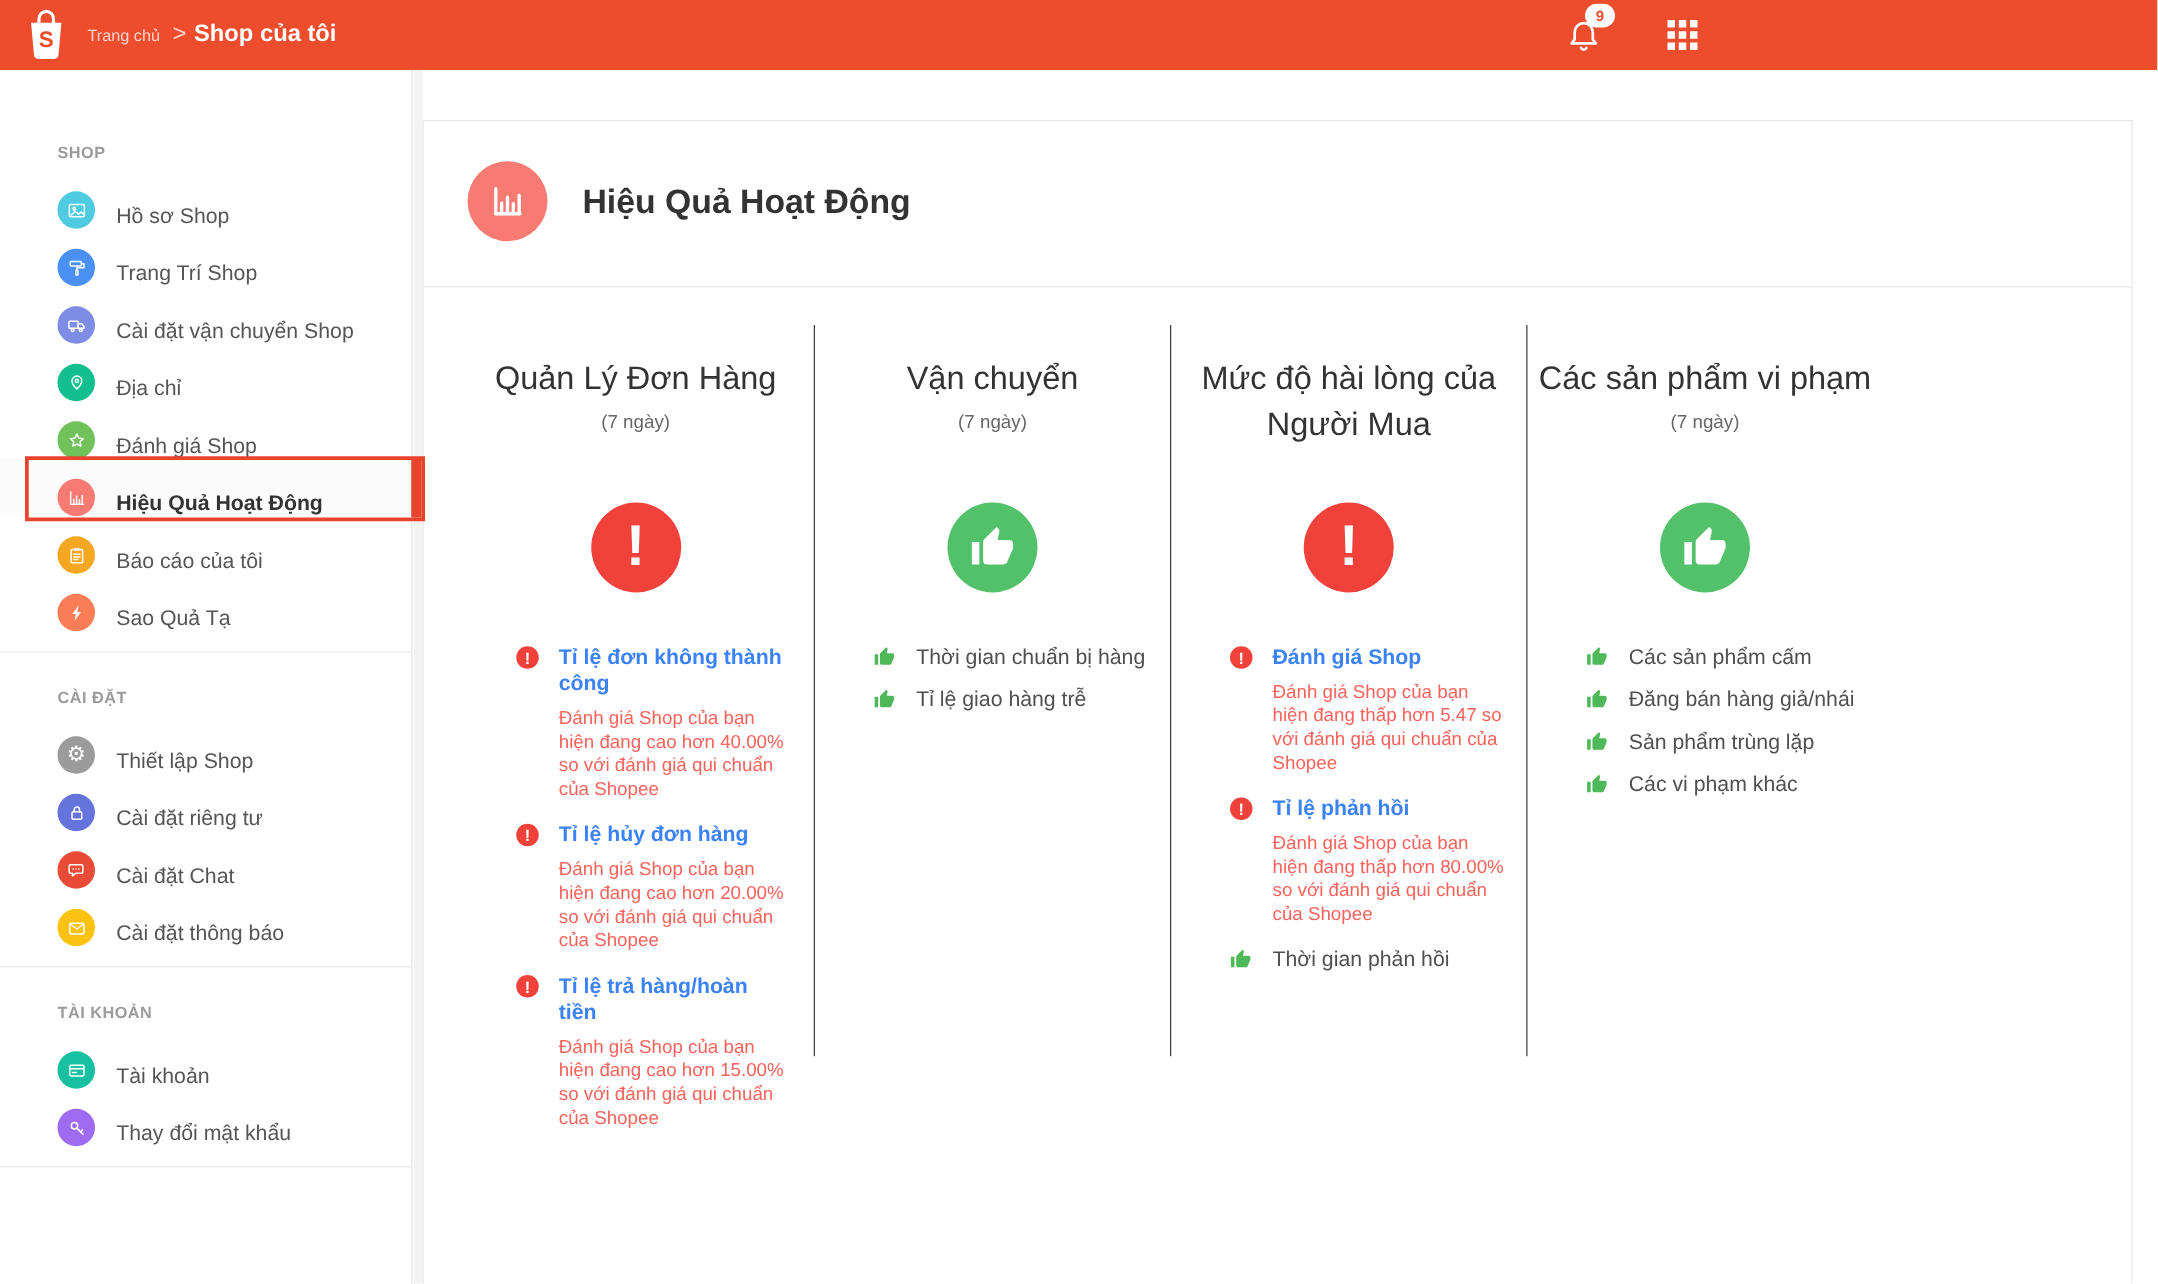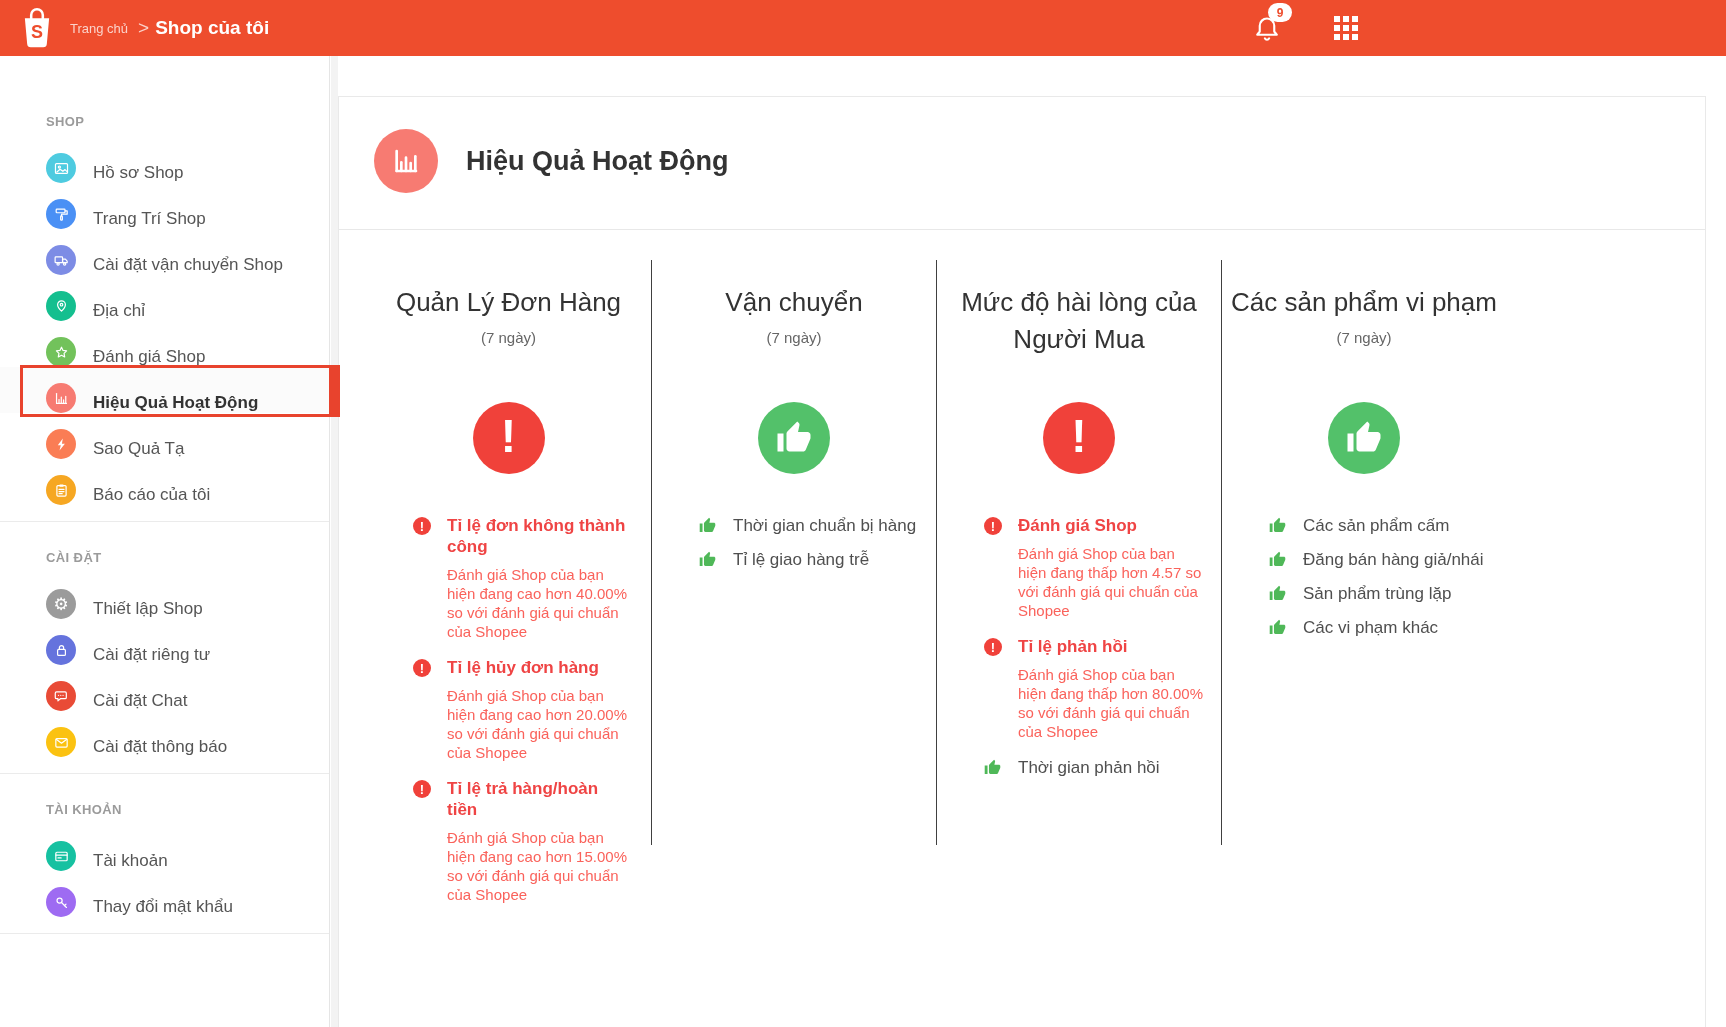--- a/index.html
+++ b/index.html
@@ -66,21 +66,21 @@
                 width:72px; height:72px; border-radius:50%;
                 display:flex; align-items:center; justify-content:center; }
   .big-circle.warning { background:#f0413a; }
   .big-circle.good { background:#53c16a; }
   .big-ex { color:#fff; font-size:46px; font-weight:bold; line-height:1; padding-bottom:4px; }
   .big-circle svg { width:36px; height:36px; fill:#fff; }
 
   .col-items { position:absolute; top:255px; left:47px; right:12px; text-align:left; }
   .perf-item { position:relative; padding-left:34px; margin-bottom:13px; }
   .pi-title { font-size:17px; line-height:21px; max-width:185px; }
-  .perf-item.warning .pi-title { color:#ef4444; font-weight:bold; }
+  .perf-item.warning .pi-title { color:#3b82f6; font-weight:bold; }
   .perf-item.good .pi-title { color:#4f4f4f; }
   .pi-desc { font-size:15px; line-height:19px; color:#fa625b; max-width:185px; margin:8px 0 16px; }
   .warn-dot { position:absolute; left:0; top:2px; width:18px; height:18px; border-radius:50%;
               background:#f0413a; color:#fff; font-size:13px; font-weight:bold;
               display:flex; align-items:center; justify-content:center; }
   .thumb-dot { position:absolute; left:0; top:2px; width:17px; height:17px; }
   .thumb-dot svg { width:17px; height:17px; fill:#4fb858; }
 </style>
 </head>
 <body>
@@ -177,36 +177,36 @@
             <path d="M5 19h14"></path>
             <path d="M8.5 13.5V19"></path>
             <path d="M11.7 10V19"></path>
             <path d="M14.9 14V19"></path>
             <path d="M18 9v10"></path>
           </svg>
         </span>
         <span class="side-label">Hiệu Quả Hoạt Động</span>
       </div>
       <div class="side-item">
-        <span class="side-icon" style="background: rgb(250, 125, 85);">
-          <svg viewBox="0 0 24 24">
-            <path fill="#fff" stroke="none" d="M13.8 3.5L6.8 13h4.2l-1.8 7.5L16.8 11h-4.2z"></path>
-          </svg>
-        </span>
-        <span class="side-label">Sao Quả Tạ</span>
-      </div>
-      <div class="side-item">
         <span class="side-icon" style="background: rgb(246, 167, 34);">
           <svg viewBox="0 0 24 24">
             <rect x="5.5" y="5" width="13" height="15" rx="1.5"></rect>
             <rect x="9" y="3.4" width="6" height="3.2" rx="1" fill="#fff" stroke="none"></rect>
             <path d="M8.5 10.5h7M8.5 13.5h7M8.5 16.5h4.5"></path>
           </svg>
         </span>
         <span class="side-label">Báo cáo của tôi</span>
+      </div>
+      <div class="side-item">
+        <span class="side-icon" style="background: rgb(250, 125, 85);">
+          <svg viewBox="0 0 24 24">
+            <path fill="#fff" stroke="none" d="M13.8 3.5L6.8 13h4.2l-1.8 7.5L16.8 11h-4.2z"></path>
+          </svg>
+        </span>
+        <span class="side-label">Sao Quả Tạ</span>
       </div>
       <div class="side-divider"></div>
       <div class="side-sec-title">CÀI ĐẶT</div>
       <div class="side-item">
         <span class="side-icon" style="background: rgb(155, 155, 155);">
           <span class="gglyph">⚙</span>
         </span>
         <span class="side-label">Thiết lập Shop</span>
       </div>
       <div class="side-item">
@@ -330,21 +330,21 @@
         </div>
         <div class="pcol">
           <div class="col-title">Mức độ hài lòng của Người Mua</div>
           <div class="big-circle warning">
             <span class="big-ex">!</span>
           </div>
           <div class="col-items">
             <div class="perf-item warning">
               <span class="warn-dot">!</span>
               <div class="pi-title">Đánh giá Shop</div>
-              <div class="pi-desc">Đánh giá Shop của bạn hiện đang thấp hơn 4.57 so với đánh giá qui chuẩn của Shopee</div>
+              <div class="pi-desc">Đánh giá Shop của bạn hiện đang thấp hơn 5.47 so với đánh giá qui chuẩn của Shopee</div>
             </div>
             <div class="perf-item warning">
               <span class="warn-dot">!</span>
               <div class="pi-title">Tỉ lệ phản hồi</div>
               <div class="pi-desc">Đánh giá Shop của bạn hiện đang thấp hơn 80.00% so với đánh giá qui chuẩn của Shopee</div>
             </div>
             <div class="perf-item good">
               <span class="thumb-dot"><svg viewBox="0 0 24 24">
                   <path d="M1 21h4V9H1v12zM23 10c0-1.1-.9-2-2-2h-6.31l.95-4.57.03-.32c0-.41-.17-.79-.44-1.06L14.17 1 7.58 7.59C7.22 7.95 7 8.45 7 9v10c0 1.1.9 2 2 2h9c.83 0 1.54-.5 1.84-1.22l3.02-7.05c.09-.23.14-.47.14-.73v-2z"></path>
                 </svg></span>

